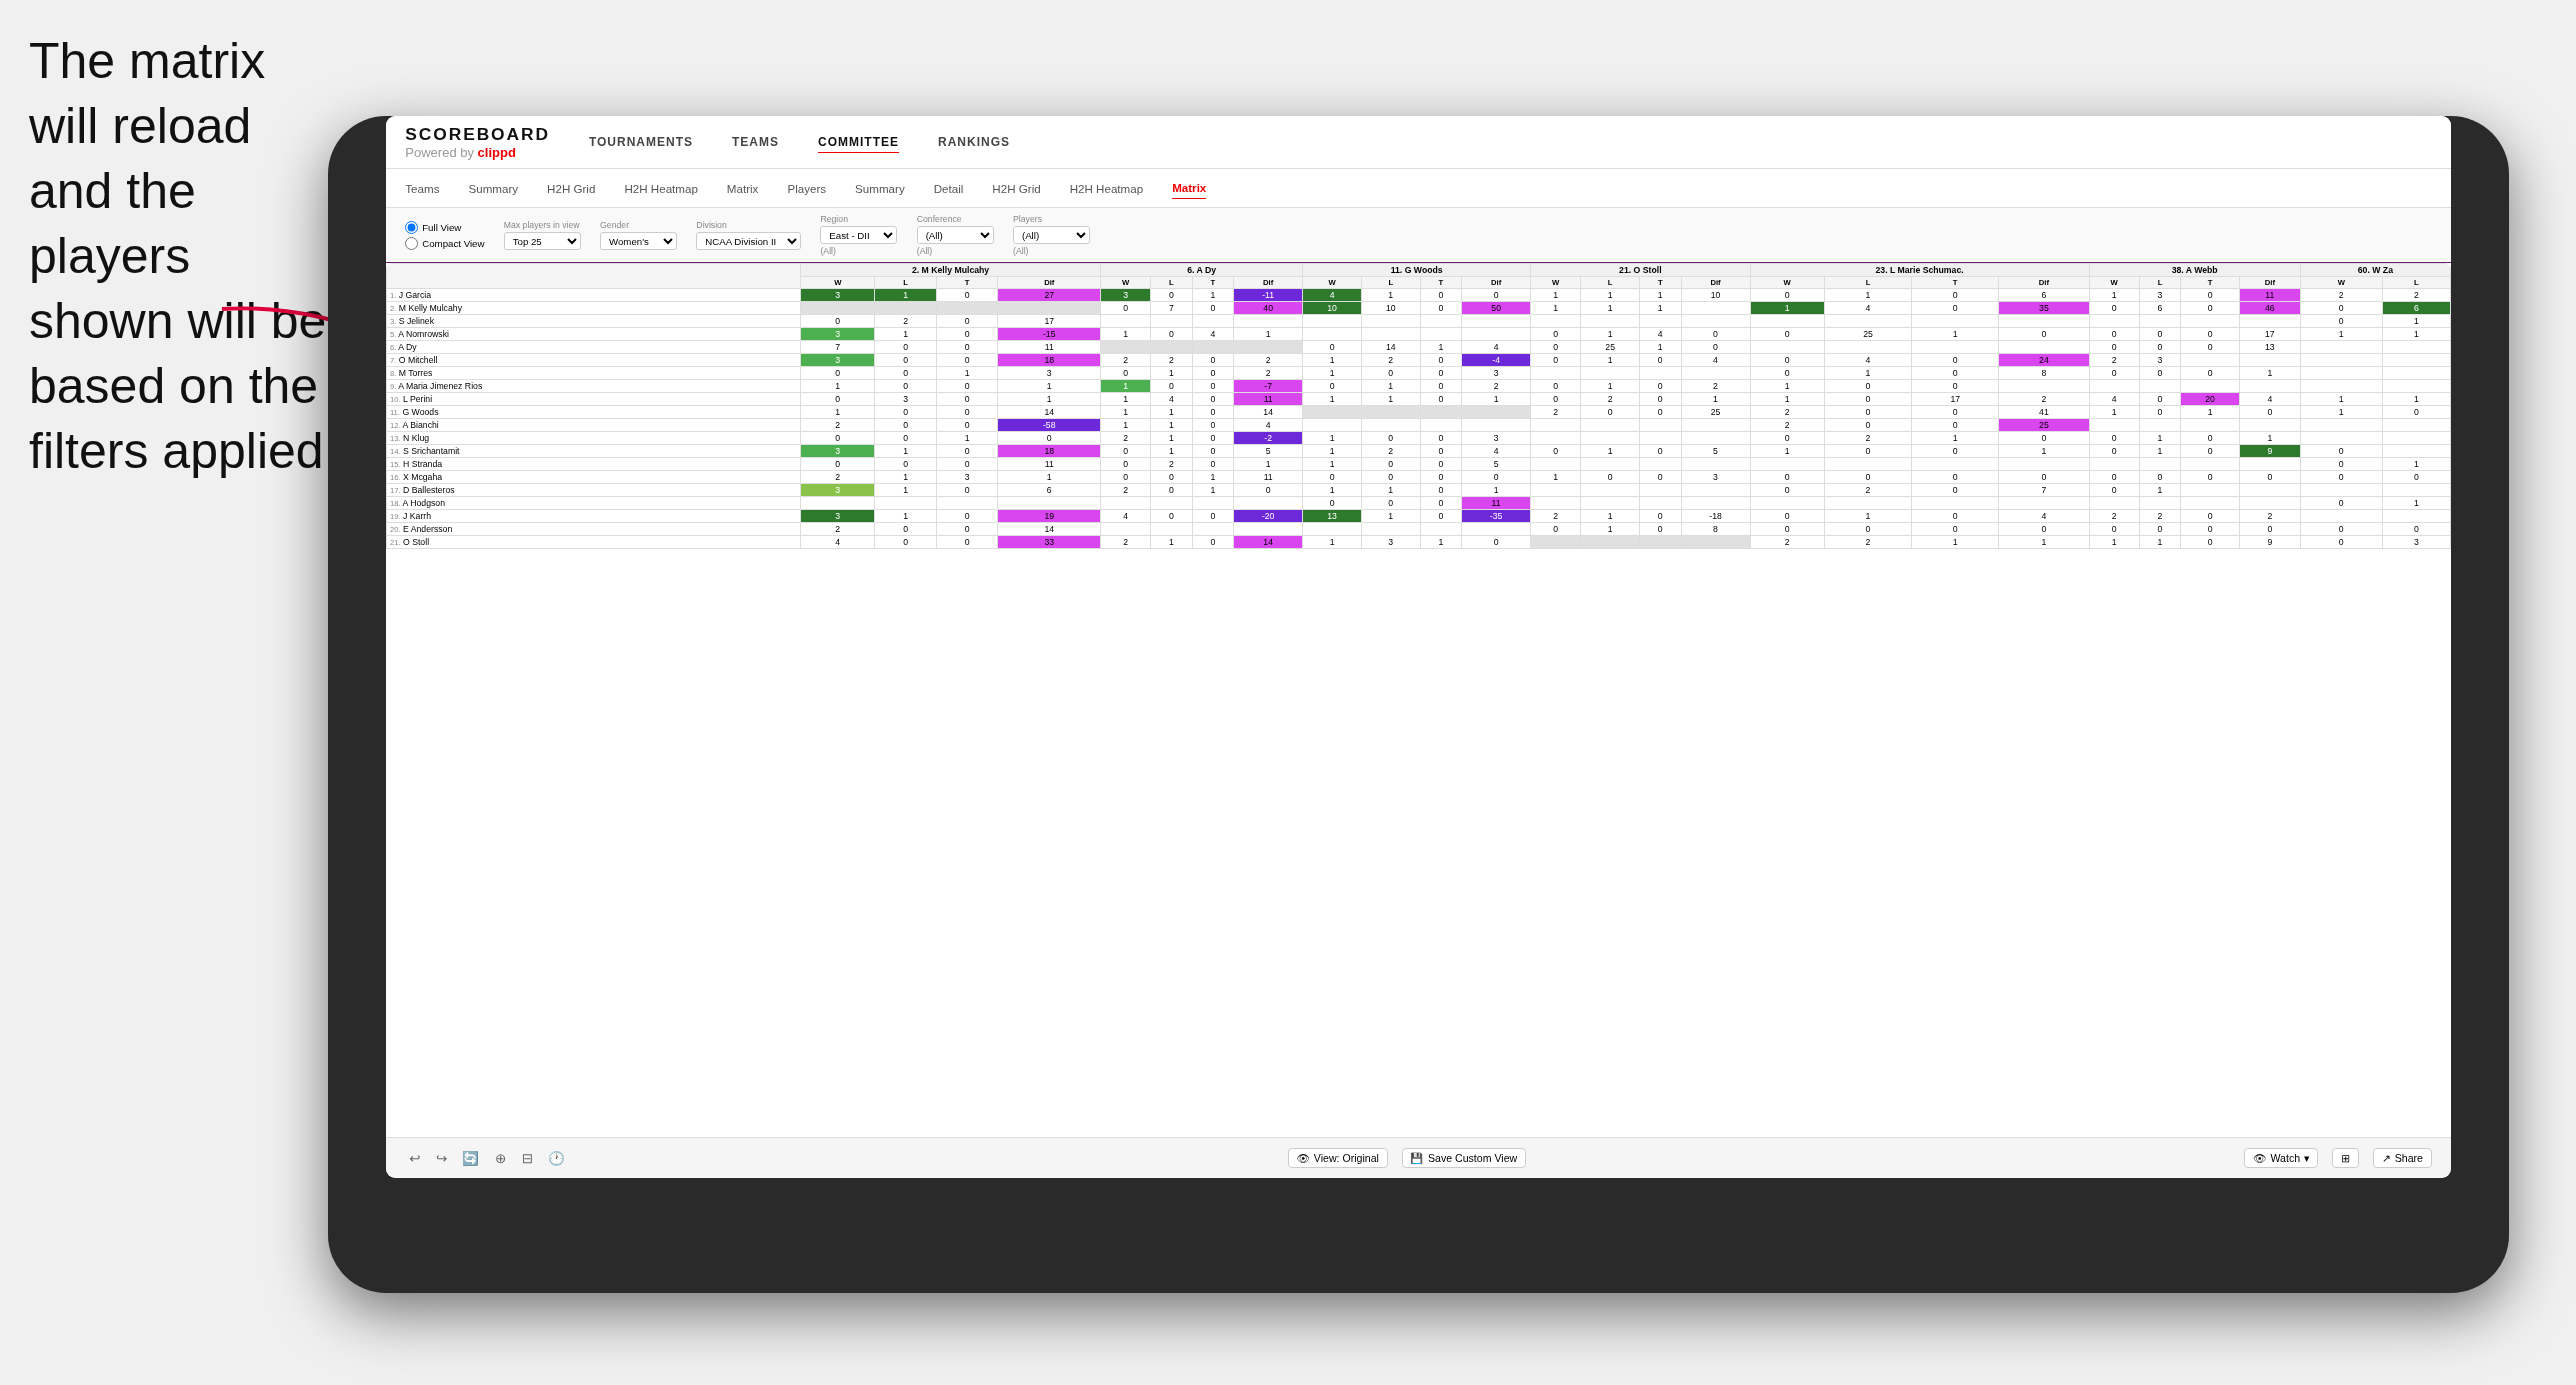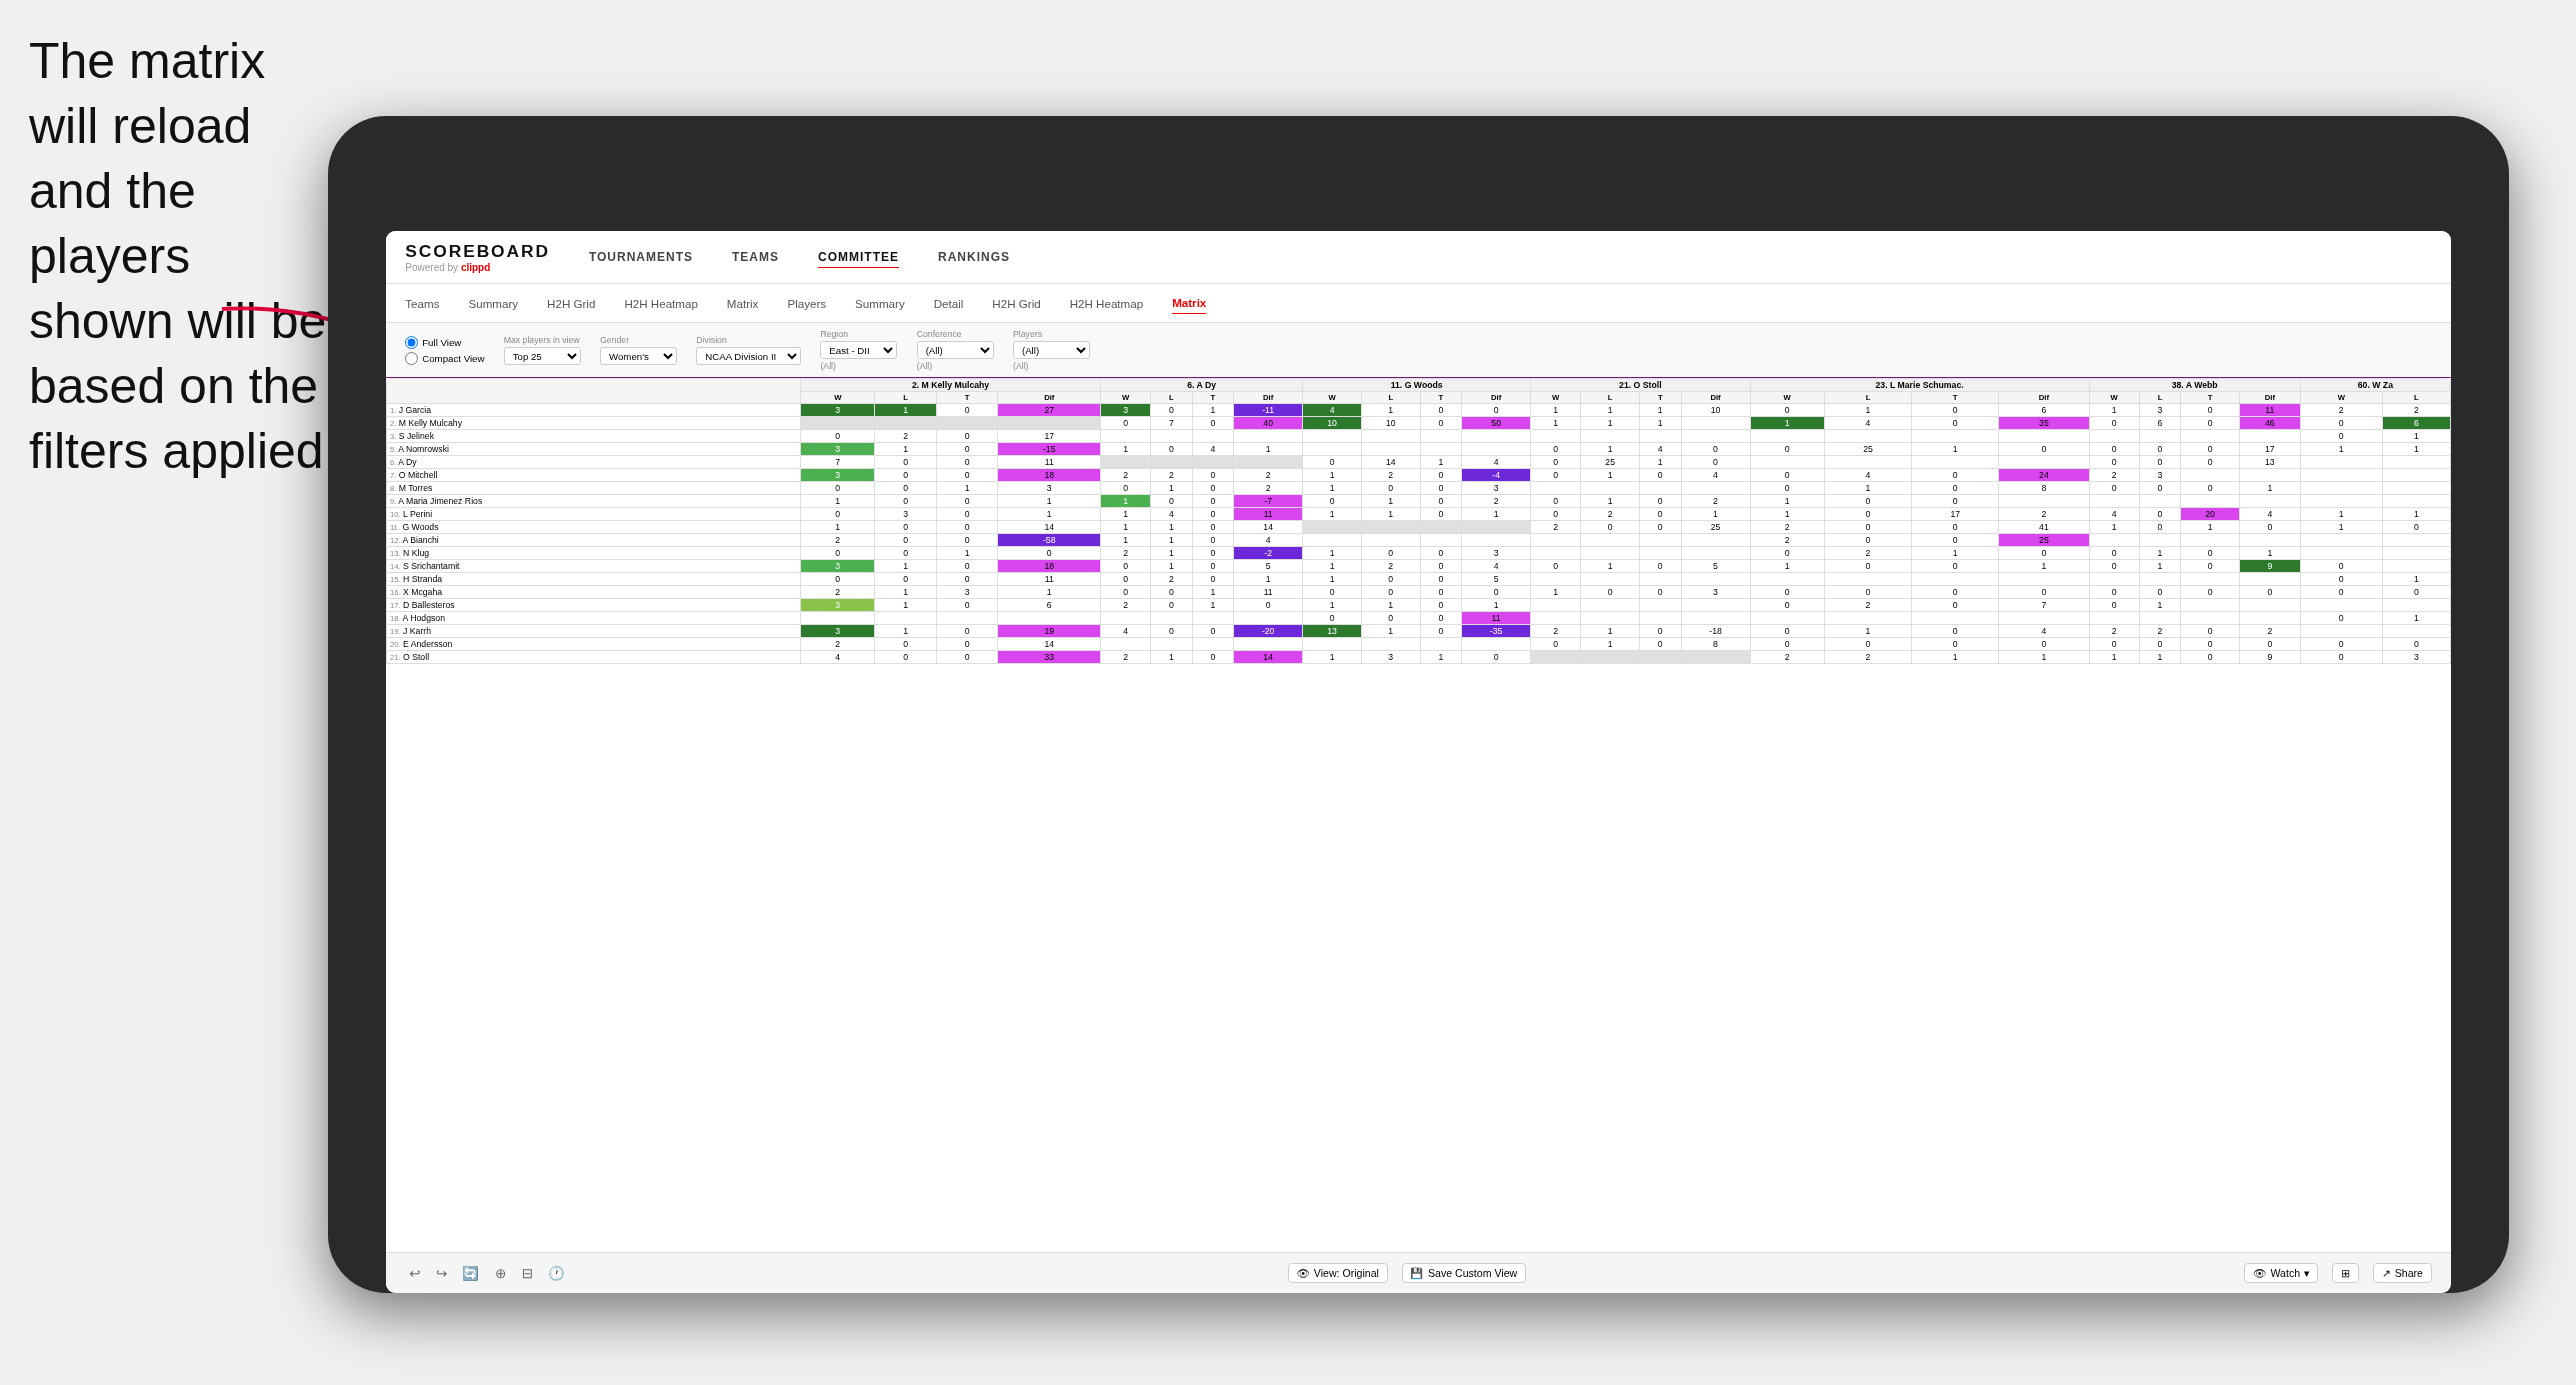--- a/index.html
+++ b/index.html
@@ -28,21 +28,21 @@
     .tablet-frame {
       position: absolute;
       top: 116px;
       left: 328px;
       width: 2181px;
       height: 1177px;
       background: #2a2a2a;
       border-radius: 58px;
       box-shadow: 0 19.3px 58px rgba(0,0,0,0.5);
       display: flex;
-      align-items: flex-end;
+      align-items: flex-start;
       justify-content: center;
     }
 
     .tablet-screen {
       width: 2065px;
       height: 1062px;
       background: #fff;
       border-radius: 9.7px;
       overflow: hidden;
       display: flex;
@@ -67,21 +67,21 @@
     }
 
     .logo-scoreboard {
       font-size: 17.4px;
       font-weight: 900;
       letter-spacing: 1.9px;
       color: #111;
     }
 
     .logo-powered {
-      font-size: 10px;
+      font-size: 13px;
       color: #999;
     }
 
     .logo-powered span {
       color: #e00;
       font-weight: bold;
     }
 
     .nav-items {
       display: flex;

